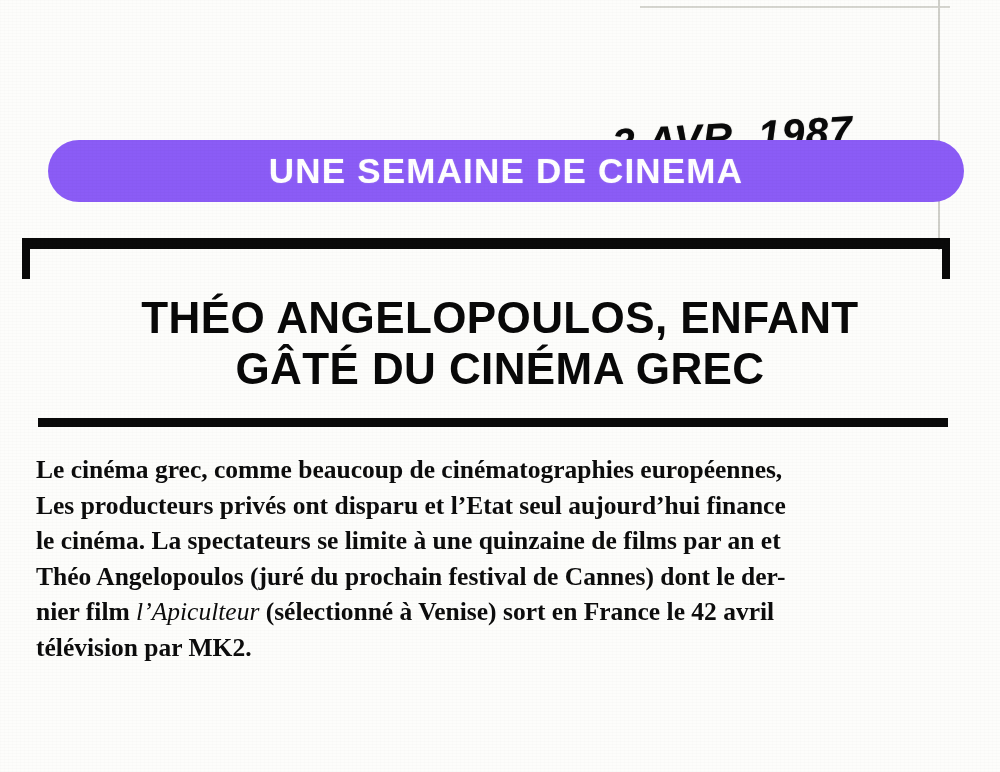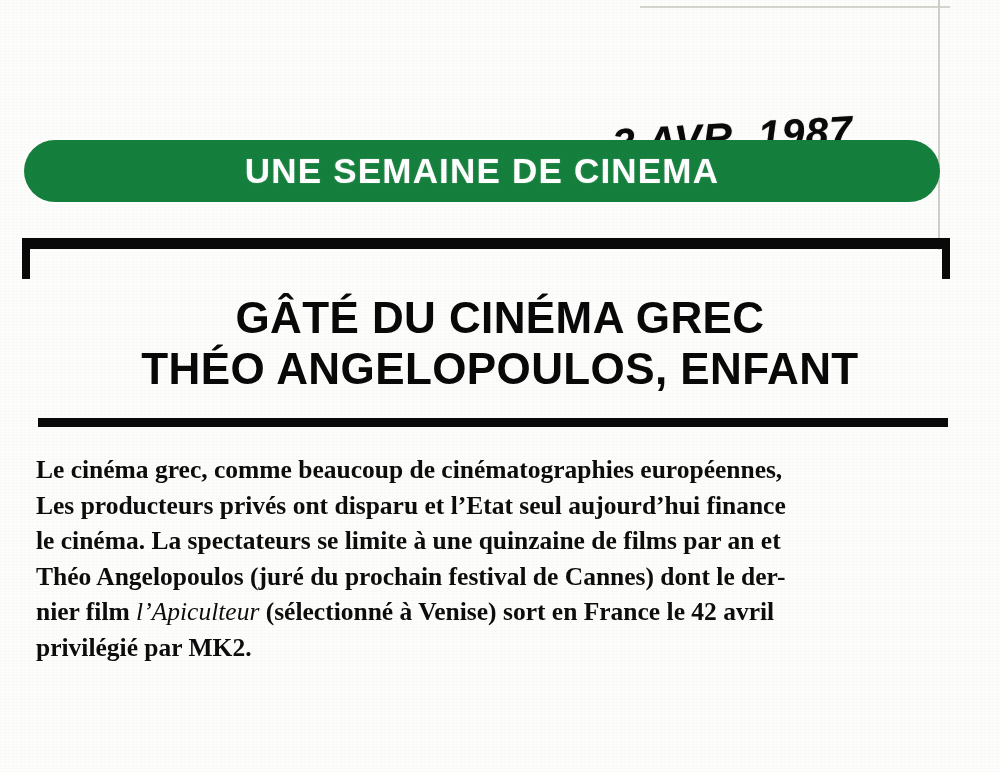--- a/index.html
+++ b/index.html
@@ -62,23 +62,23 @@
     letter-spacing: 1px;
     color: #0a0a0a;
     transform: rotate(-3.2deg);
     white-space: nowrap;
     text-shadow: 0 0 1px rgba(0,0,0,0.55);
   }
 
   
   .banner {
     position: absolute;
-    left: 24px; top: 140px;
+    left: 48px; top: 140px;
     width: 916px; height: 62px;
-    background: #15803d;
+    background: #8b5cf6;
     border-radius: 31px / 31px;
     display: flex;
     align-items: center;
     justify-content: center;
   }
   .banner-text {
     color: #ffffff;
     font-family: "Liberation Sans", sans-serif;
     font-weight: bold;
     font-size: 35px;
@@ -165,29 +165,29 @@
 
   <div class="banner">
     <div class="banner-text">UNE SEMAINE DE CINEMA</div>
   </div>
 
   <div class="rule-thick" id="rule-top"></div>
   <div class="tick" id="tick-left"></div>
   <div class="tick" id="tick-right"></div>
 
   <div class="headline">
+    <span>THÉO ANGELOPOULOS, ENFANT</span>
     <span>GÂTÉ DU CINÉMA GREC</span>
-    <span>THÉO ANGELOPOULOS, ENFANT</span>
   </div>
 
   <div class="rule-thick" id="rule-bottom"></div>
 
   <div class="body-copy">
     <span class="line">Le cinéma grec, comme beaucoup de cinématographies européennes,</span>
     <span class="line">Les producteurs privés ont disparu et l’Etat seul aujourd’hui finance</span>
     <span class="line">le cinéma. La spectateurs se limite à une quinzaine de films par an et</span>
     <span class="line">Théo Angelopoulos (juré du prochain festival de Cannes) dont le der-</span>
     <span class="line"><span>nier film </span><em>l’Apiculteur</em><span> (sélectionné à Venise) sort en France le 42 avril</span></span>
-    <span class="line">privilégié par MK2.</span>
+    <span class="line">télévision par MK2.</span>
   </div>
 
   <div class="grain"></div>
 </div>
 
 </body></html>

